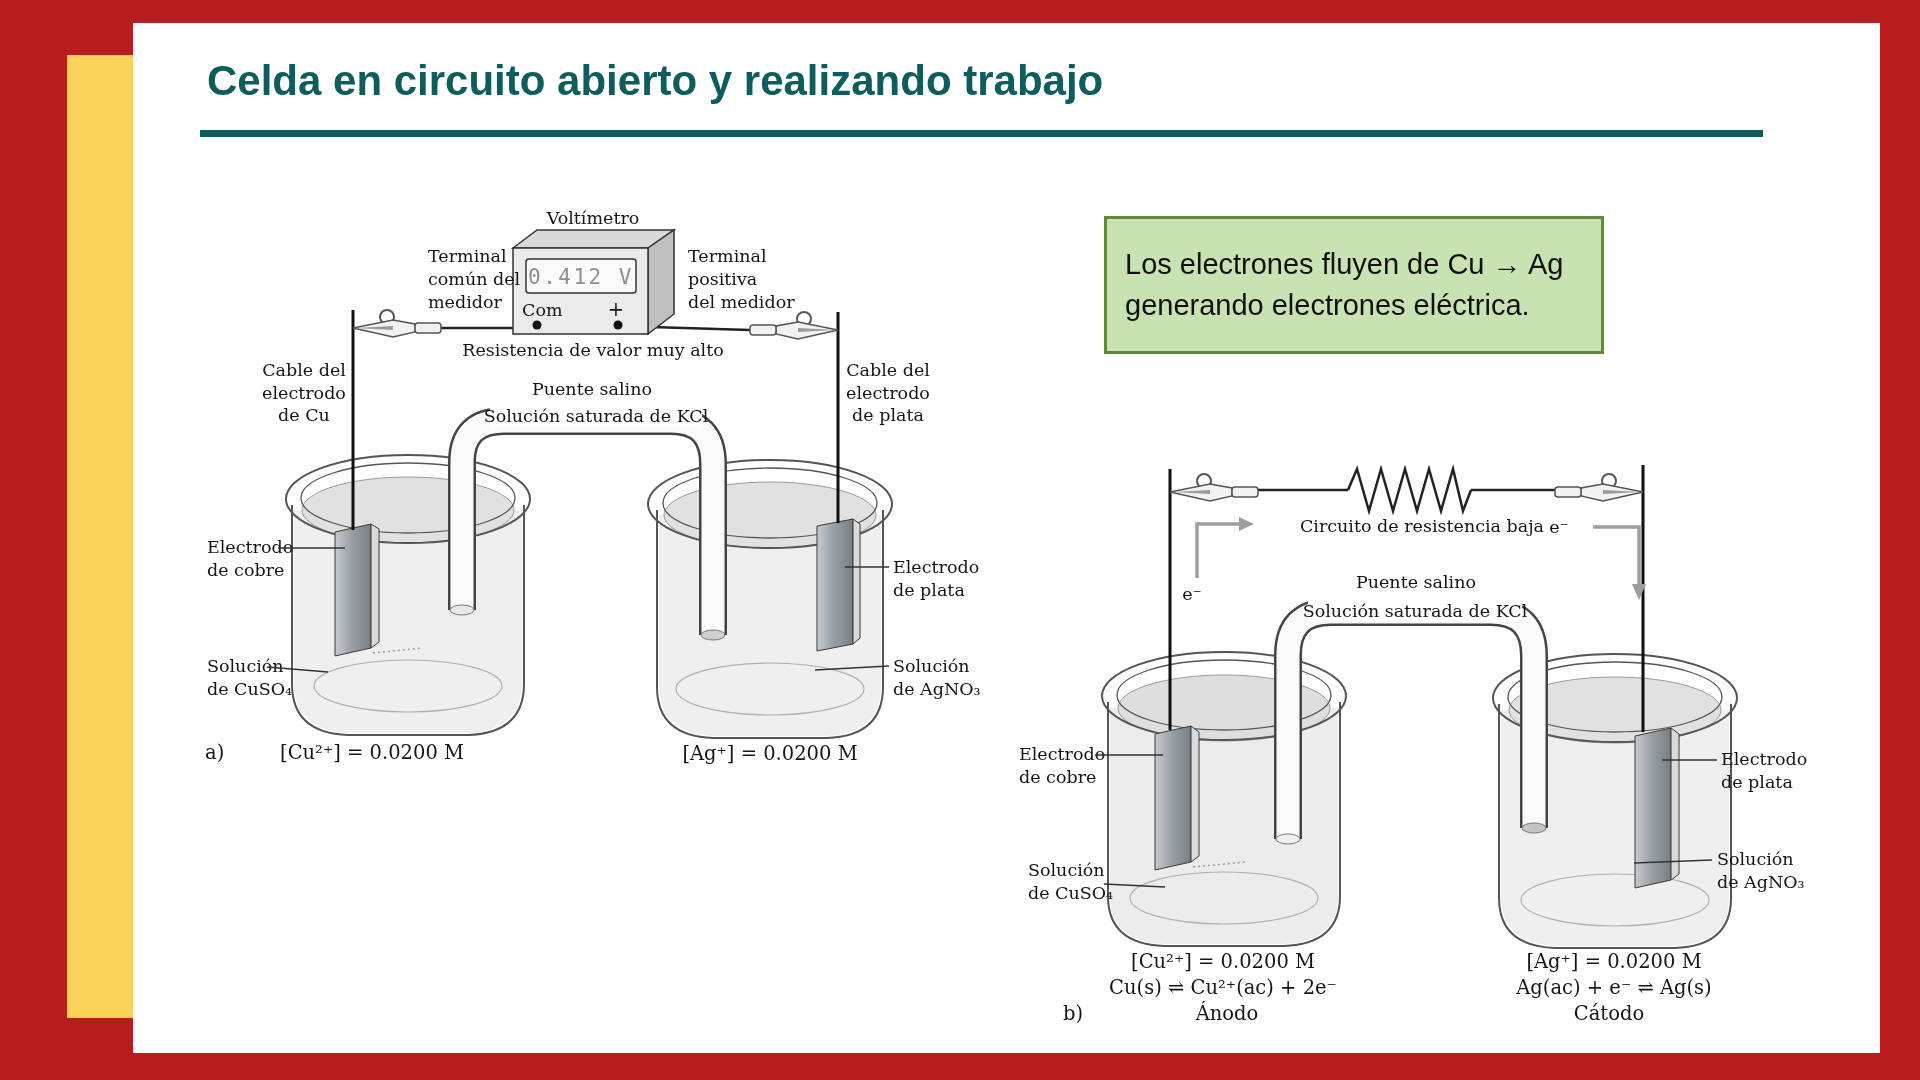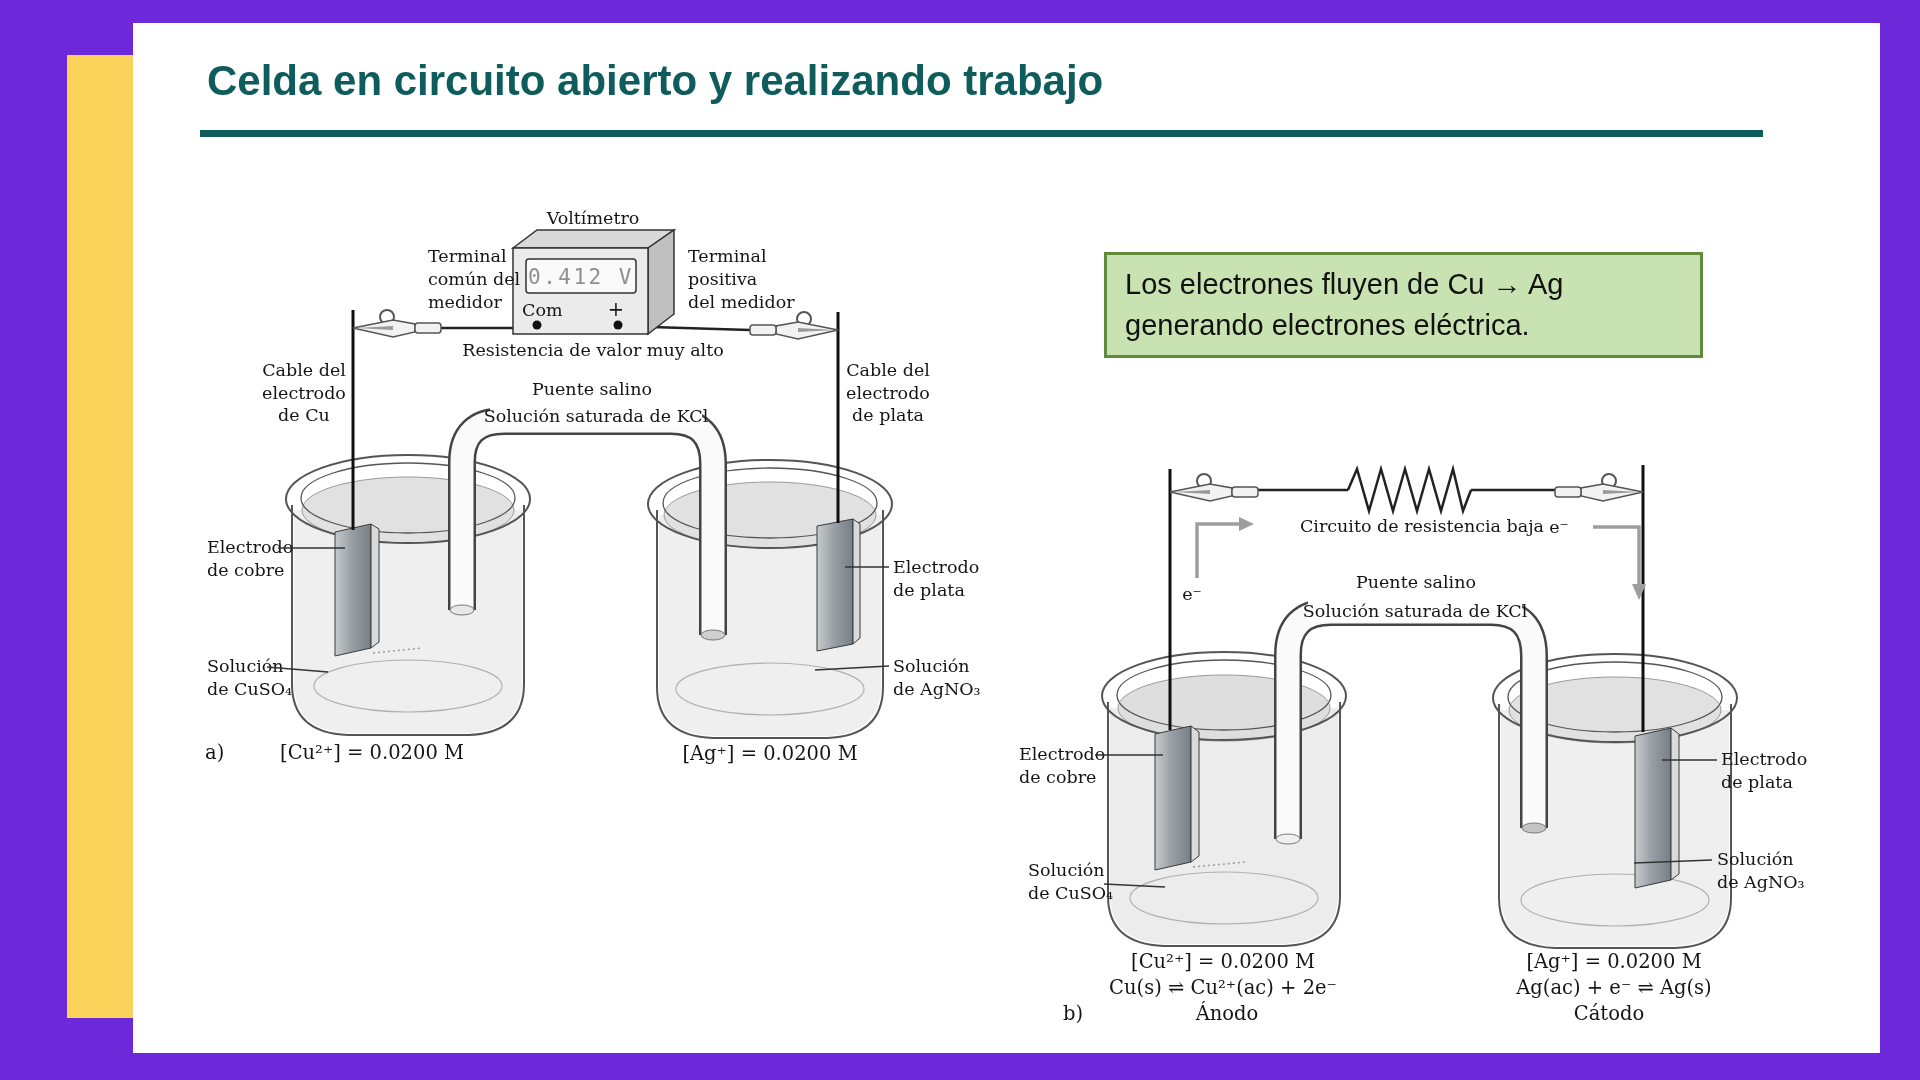--- a/index.html
+++ b/index.html
@@ -1,24 +1,24 @@
 <!DOCTYPE html>
 <html><head>
 <meta charset="utf-8">
 <style>
   html,body{margin:0;padding:0;background:#07655f;}
-  .stage{position:relative;width:1920px;height:1080px;background:#6d28d9;overflow:hidden;
+  .stage{position:relative;width:1920px;height:1080px;background:#b91c1c;overflow:hidden;
          font-family:"Liberation Sans",sans-serif;}
   .stripe{position:absolute;left:67px;top:55px;width:66px;height:963px;background:#fbd35b;}
   .slide{position:absolute;left:133px;top:23px;width:1747px;height:1030px;background:#ffffff;}
   .title{position:absolute;left:74px;top:34px;font-size:42px;font-weight:bold;color:#0e5c5c;}
   .rule{position:absolute;left:67px;top:107px;width:1563px;height:7px;background:#0e5c5c;}
-  .callout{position:absolute;left:971px;top:193px;width:599px;box-sizing:border-box;
-           background:#c8e3b1;border:3px solid #5f8a3c;padding:9px 18px;
-           font-size:29px;line-height:1.42;color:#111;margin-top:36px;}
+  .callout{position:absolute;left:971px;top:193px;width:500px;box-sizing:border-box;
+           background:#c8e3b1;border:3px solid #5f8a3c;padding:25px 18px;
+           font-size:29px;line-height:1.42;color:#111;}
   .diagA{position:absolute;left:27px;top:135px;}
   .diagB{position:absolute;left:872px;top:417px;}
   
   .lbl{font-family:"DejaVu Serif","DejaVu Sans",serif;font-size:17.5px;fill:#151515;}
   .eq{font-family:"DejaVu Serif","DejaVu Sans",serif;font-size:19.5px;fill:#151515;}
   .seg{font-family:"DejaVu Sans Mono",monospace;font-size:21px;fill:#8f8f8f;letter-spacing:2.5px;}
   .mid{text-anchor:middle;}
   .glass{stroke:#555;fill:none;}
   .lead{stroke:#333;stroke-width:1.3;}
   .dots{stroke:#999;stroke-width:1.5;stroke-dasharray:2 3;fill:none;}

